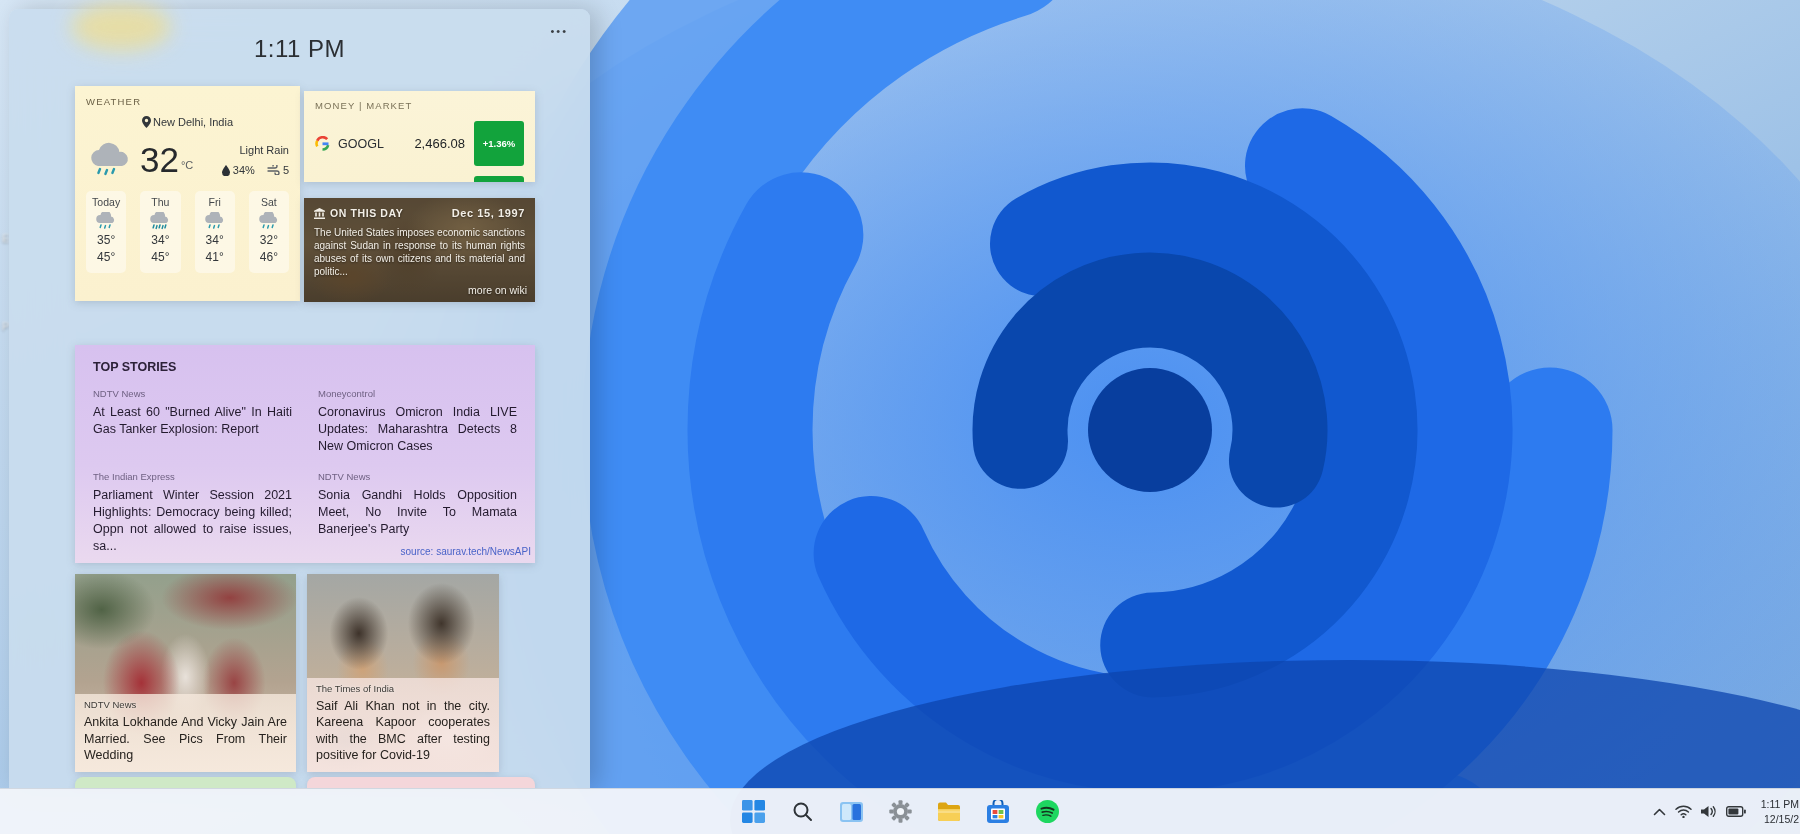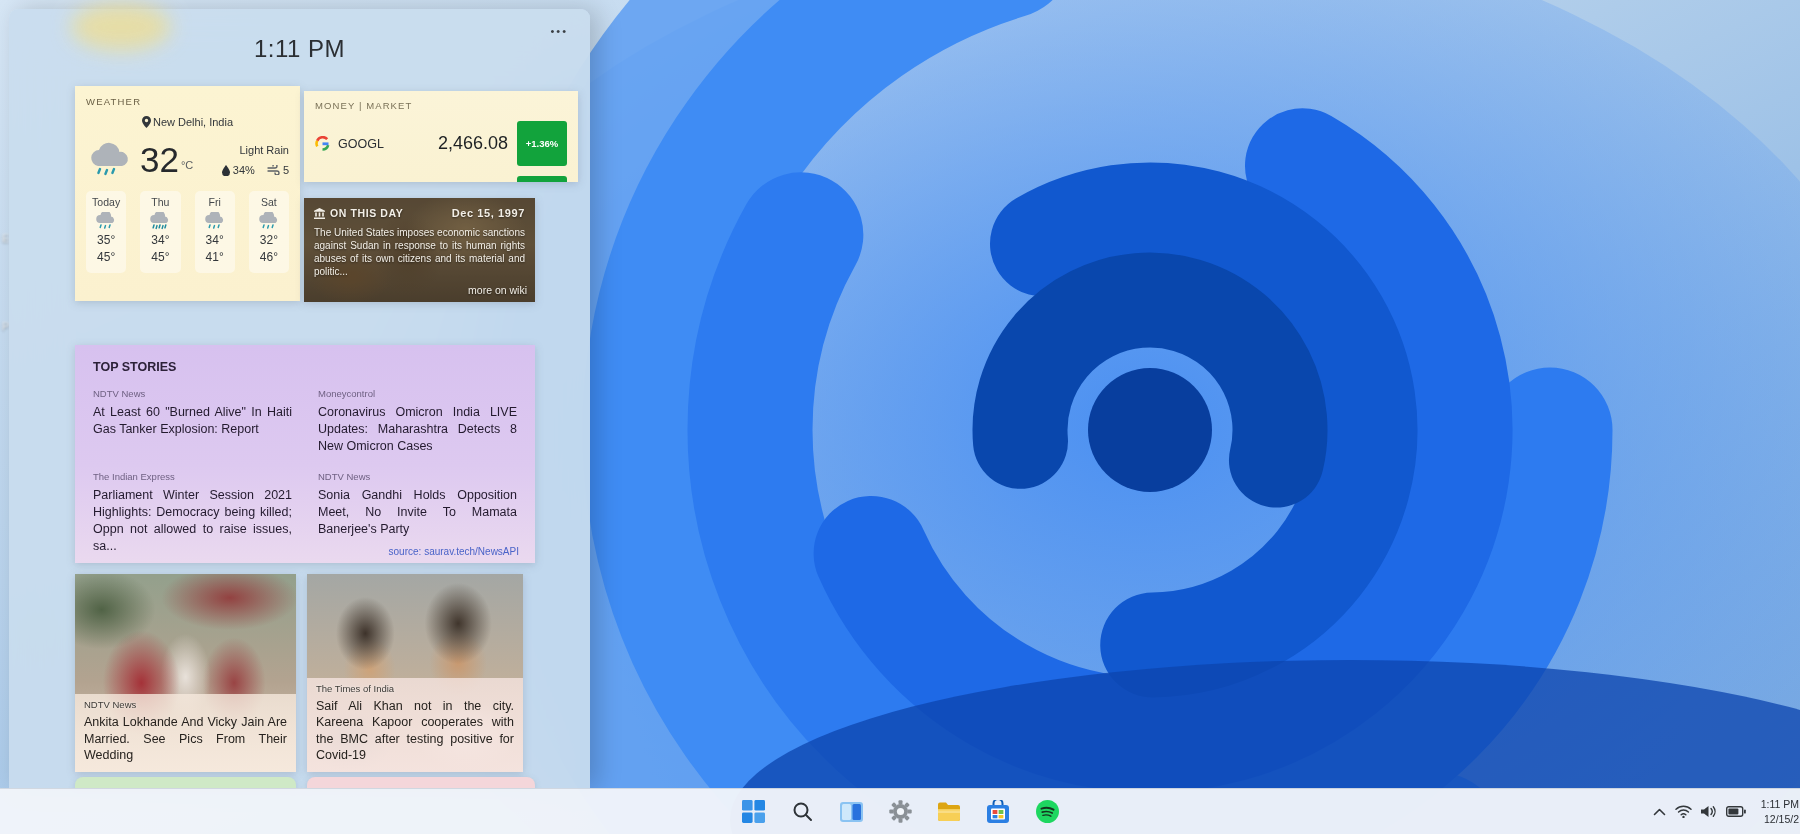--- a/index.html
+++ b/index.html
@@ -41,26 +41,26 @@
   .w-cond { font-size:11px; color:#33373b; }
   .w-detail { margin-top:8px; display:flex; align-items:center; justify-content:flex-end; gap:3px;
     font-size:11px; color:#33373b;text-align:center; }
   .w-forecast { margin-top:11px; display:grid; grid-template-columns:repeat(4,1fr); gap:14px; }
   .w-day { background:rgba(255,255,255,.45); border-radius:5px; text-align:center; padding:5px 2px 6px; }
   .w-day-name { font-size:10.5px; color:#44484c; }
   .w-day svg { margin:4px auto 2px; display:block; }
   .w-day-t { font-size:12px; color:#33373b; line-height:1.45; }
 
   
-  .card-market { left:295px; top:82px; width:274px; height:91px;
+  .card-market { left:295px; top:82px; width:231px; height:91px;
     background:linear-gradient(180deg,#fbf4d8,#faf2d2); padding:9px 11px; }
   .m-title { font-size:9.5px; letter-spacing:1.1px; color:#7a7258; }
   .m-row { display:flex; align-items:center; margin-top:10px; }
   .m-sym { font-size:12.5px; color:#2b2f33; margin-left:8px; }
-  .m-price { margin-left:auto; font-size:18px; color:#1d2023; }
+  .m-price { margin-left:auto; font-size:13px; color:#1d2023; }
   .m-badge { margin-left:9px; width:50px; text-align:center; background:#12a33c; color:#fff;
     font-size:9.5px; font-weight:bold; border-radius:3px; padding:17px 0; }
   .g-icon,.t-icon { width:15px; text-align:center; font-weight:bold; font-size:13px; }
   .t-icon { color:#d1251d; }
 
   
   .card-otd { left:295px; top:189px; width:231px; height:104px; color:#f3efe7; padding:9px 10px;
     background:
       radial-gradient(ellipse 60px 40px at 20% 75%, rgba(120,90,55,.9), transparent 70%),
       radial-gradient(ellipse 80px 50px at 70% 30%, rgba(160,135,95,.85), transparent 75%),
@@ -76,26 +76,26 @@
   .otd-link { position:absolute; right:8px; bottom:6px; font-size:10.5px; color:#f3efe7;
     text-shadow:0 1px 2px rgba(0,0,0,.6); cursor:pointer; }
 
   
   .card-stories { left:66px; top:336px; width:460px; height:218px;
     background:linear-gradient(180deg,#d7c1ef 0%, #ddc9f0 55%, #ead9ef 100%); padding:15px 18px; }
   .ts-title { font-size:12.5px; font-weight:bold; color:#2c2138; }
   .ts-grid { margin-top:14px; display:grid; grid-template-columns:1fr 1fr; column-gap:26px; row-gap:17px; }
   .ts-source { font-size:9.5px; color:#6f6183; margin-bottom:5px; }
   .ts-headline { font-size:12.5px; color:#231a2e; line-height:1.34; text-align:justify; }
-  .ts-attribution { position:absolute; right:16px; bottom:6px; font-size:10px; color:#4a63c8; cursor:pointer; }
+  .ts-attribution { position:absolute; right:4px; bottom:6px; font-size:10px; color:#4a63c8; cursor:pointer; }
 
   
   .card-news { top:565px; height:198px; background:#e9dccd; cursor:pointer; }
   .card-news1 { left:66px; width:221px; }
-  .card-news2 { left:298px; width:216px; }
+  .card-news2 { left:298px; width:192px; }
   .news-photo { position:absolute; inset:0; }
   .photo-wedding { background:
       radial-gradient(ellipse 55px 75px at 30% 55%, rgba(164,44,52,.95), transparent 70%),
       radial-gradient(ellipse 35px 60px at 50% 52%, rgba(238,232,226,.9), transparent 72%),
       radial-gradient(ellipse 45px 65px at 72% 55%, rgba(150,55,58,.88), transparent 70%),
       radial-gradient(ellipse 95px 45px at 70% 12%, rgba(145,42,46,.8), transparent 72%),
       radial-gradient(ellipse 75px 55px at 12% 18%, rgba(72,92,62,.9), transparent 72%),
       linear-gradient(180deg,#93a08c 0%, #b3a390 55%, #d9cab8 100%); }
   .photo-couple { background:
       radial-gradient(ellipse 42px 52px at 27% 30%, rgba(55,44,36,.95), transparent 70%),

